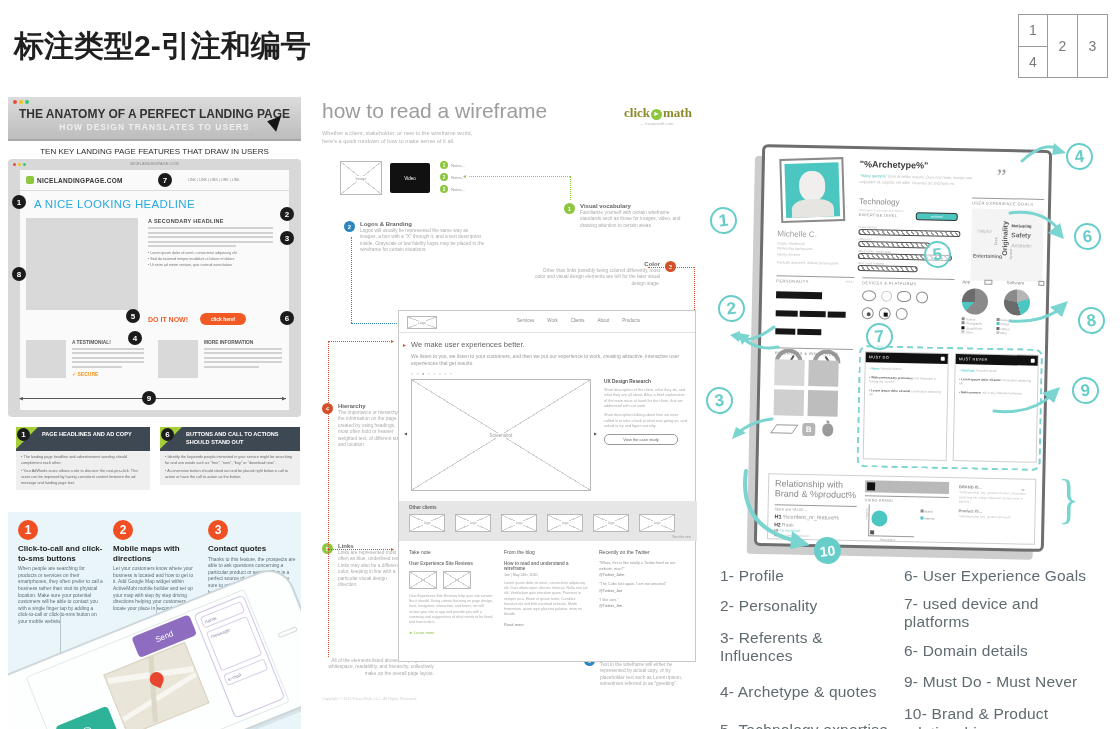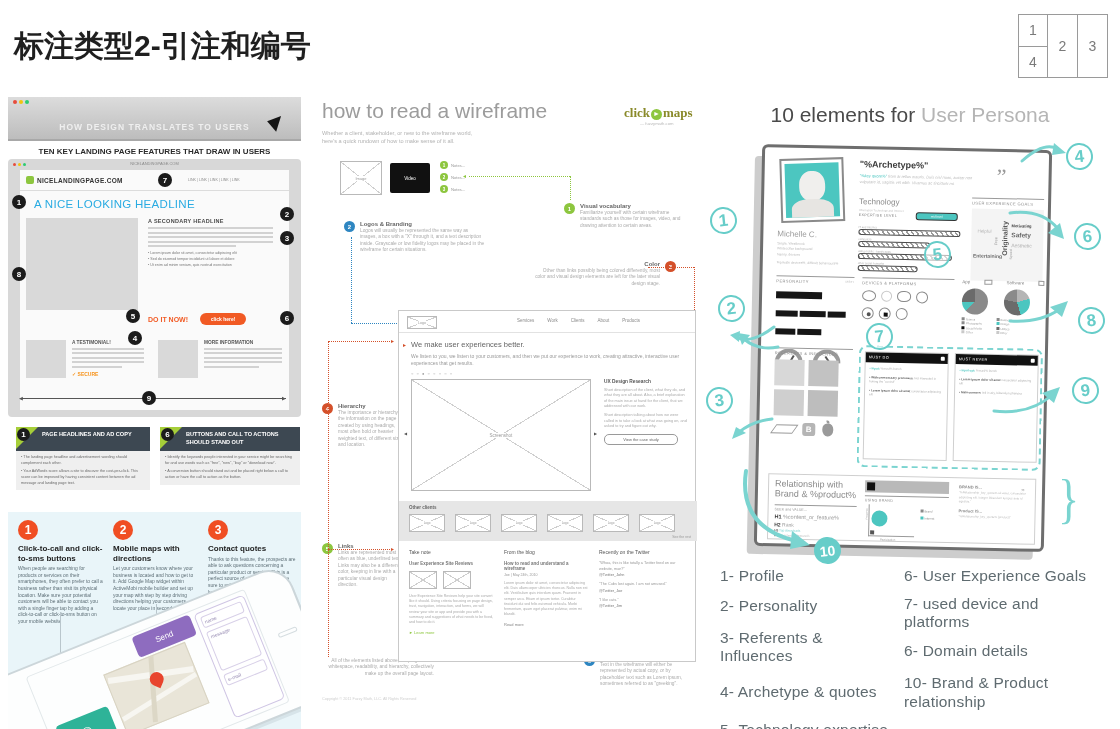--- a/index.html
+++ b/index.html
@@ -42,25 +42,26 @@
   <div style="width:30px;border:1px solid #9a9a9a;border-left:0;display:flex;align-items:center;justify-content:center;font-size:14px;color:#7a7a7a">2</div>
   <div style="width:30px;border:1px solid #9a9a9a;border-left:0;display:flex;align-items:center;justify-content:center;font-size:14px;color:#7a7a7a">3</div>
 </div>
 
 <div class="abs" style="left:8px;top:97px;width:293px;height:632px">
 
   <div class="abs" style="left:0;top:0;width:293px;height:44px;background:linear-gradient(#dcdcdc,#bdbdbd);border-bottom:2px solid #a8a8a8">
     <span class="abs" style="left:5px;top:3px;width:4px;height:4px;border-radius:50%;background:#e74c3c"></span>
     <span class="abs" style="left:11px;top:3px;width:4px;height:4px;border-radius:50%;background:#f1c40f"></span>
     <span class="abs" style="left:17px;top:3px;width:4px;height:4px;border-radius:50%;background:#2ecc71"></span>
+    <div class="abs" style="left:0;top:10px;width:100%;text-align:center;font-size:12px;font-weight:bold;color:#333">THE ANATOMY OF A PERFECT LANDING PAGE</div>
     <div class="abs" style="left:0;top:25px;width:100%;text-align:center;font-size:8.5px;font-weight:bold;color:#efefef;letter-spacing:1px">HOW DESIGN TRANSLATES TO USERS</div>
     <div class="abs" style="left:262px;top:18px;width:0;height:0;border-left:14px solid #151515;border-top:5px solid transparent;border-bottom:9px solid transparent;transform:rotate(-40deg)"></div>
   </div>
 
-  <div class="abs" style="left:0;top:50px;width:100%;text-align:center;font-size:8px;font-weight:bold;color:#2b2b2b">TEN KEY LANDING PAGE FEATURES THAT DRAW IN USERS</div>
+  <div class="abs" style="left:0;top:50px;width:100%;text-align:center;font-size:8px;font-weight:normal;color:#2b2b2b">TEN KEY LANDING PAGE FEATURES THAT DRAW IN USERS</div>
 
   <div class="abs" style="left:0;top:62px;width:293px;height:258px;background:#d8d8d8;border-radius:4px">
     <span class="abs" style="left:5px;top:4px;width:3px;height:3px;border-radius:50%;background:#e74c3c"></span>
     <span class="abs" style="left:10px;top:4px;width:3px;height:3px;border-radius:50%;background:#f1c40f"></span>
     <span class="abs" style="left:15px;top:4px;width:3px;height:3px;border-radius:50%;background:#2ecc71"></span>
     <div class="abs" style="left:0;top:2px;width:100%;text-align:center;font-size:4px;color:#8a8a8a">NICELANDINGPAGE.COM</div>
 
     <div class="abs" style="left:12px;top:11px;width:269px;height:240px;background:#fafafa">
 
       <span class="abs" style="left:6px;top:6px;width:8px;height:8px;background:#8dc63f;border-radius:2px"></span>
@@ -198,21 +199,21 @@
           <div style="height:12px;border:1px solid #d8d0e8;border-radius:3px;font-size:5px;color:#9a8fb5;padding:2px;margin-top:4px">e-mail</div>
         </div>
       </div>
     </div>
   </div>
 </div>
 
 <div class="abs" style="left:318px;top:95px;width:382px;height:634px">
   <div class="abs" style="left:4px;top:4px;font-size:21px;color:#9c9c9c">how to read a wireframe</div>
   <div class="abs" style="left:306px;top:10px;font-family:'Liberation Serif',serif;font-size:13px;font-weight:bold;color:#8a8a2a">
-    <span>click</span><span style="display:inline-flex;width:11px;height:11px;border-radius:50%;background:#8dc63f;color:#fff;font-size:7px;align-items:center;justify-content:center;vertical-align:1px;margin:0 1px">►</span><span>maps</span>
+    <span>click</span><span style="display:inline-flex;width:11px;height:11px;border-radius:50%;background:#8dc63f;color:#fff;font-size:7px;align-items:center;justify-content:center;vertical-align:1px;margin:0 1px">►</span><span>math</span>
   </div>
   <div class="abs" style="left:322px;top:26px;font-size:4.2px;color:#b9b9b9"><span>—</span> <span>fuzzymath.com</span></div>
   <div class="abs" style="left:4px;top:34px;width:210px;font-size:5.6px;color:#b2b2b2;line-height:1.5;white-space:pre-line">Whether a client, stakeholder, or new to the wireframe world,
 here's a quick rundown of how to make sense of it all.</div>
 
   <div class="xbox" style="left:22px;top:66px;width:42px;height:34px;font-size:4px">
       <span style="z-index:2;background:#fff;padding:0 1px">Image</span>
     </div>
   <div class="abs" style="left:72px;top:68px;width:40px;height:30px;background:#111;border-radius:2px;display:flex;align-items:center;justify-content:center;color:#fff;font-size:4.5px">Video</div>
   <div class="abs" style="left:122px;top:66px">
@@ -368,24 +369,20 @@
       <div style="font-size:3.8px;color:#777;margin-top:1px">@Twitter_Joe</div>
       <div style="font-size:3.8px;color:#999;line-height:1.45;margin-top:5px">"I like cats."</div>
       <div style="font-size:3.8px;color:#777;margin-top:1px">@Twitter_Jim</div>
     </div>
   </div>
 
   <div class="abs" style="left:4px;top:602px;font-size:3.8px;color:#cfcfcf">Copyright © 2011 Fuzzy Math, LLC. All Rights Reserved</div>
 </div>
 
 <div class="abs" style="left:700px;top:95px;width:420px;height:634px">
-  <div class="abs" style="left:0;top:8px;width:420px;text-align:center;font-size:21px">
-    <span style="color:#4a4a4a">10 elements for</span>
-    <span style="color:#b5b5b5"> </span><span style="color:#b5b5b5">User Persona</span>
-  </div>
 
   <div class="abs" style="left:58px;top:52px;width:290px;height:402px;border:3px solid #6e6e6e;border-radius:6px;background:#fff;transform:rotate(1.2deg);box-shadow:-9px 10px 0 -2px #cdcdcd">
 
     <div style="position:absolute;left:16px;top:10px;width:64px;height:64px;border:2px solid #8a8a8a;background:#fff;transform:rotate(-3deg);padding:3px">
       <div style="width:100%;height:100%;background:#4cc6c0;position:relative;overflow:hidden">
         <div style="position:absolute;left:14px;top:8px;width:26px;height:30px;background:#f0efed;border-radius:45%"></div>
         <div style="position:absolute;left:6px;top:36px;width:42px;height:24px;background:#e7e5e2;border-radius:40% 40% 0 0"></div>
       </div>
     </div>
     <div style="position:absolute;left:14px;top:82px;font-size:8px;color:#9a9a9a">Michelle C.</div>
@@ -618,15 +615,16 @@
     <div style="margin-bottom:12px">1- Profile</div>
     <div style="margin-bottom:14px">2- Personality</div>
     <div style="margin-bottom:18px">3- Referents &amp; Influences</div>
     <div style="margin-bottom:20px">4- Archetype &amp; quotes</div>
     <div>5- Technology expertise</div>
   </div>
   <div class="abs legend" style="left:204px;top:472px;width:200px">
     <div style="margin-bottom:10px">6- User Experience Goals</div>
     <div style="margin-bottom:11px">7- used device and platforms</div>
     <div style="margin-bottom:13px">6- Domain details</div>
+    <div style="margin-bottom:13px">9- Must Do - Must Never</div>
     <div style="width:160px;line-height:1.25">10- Brand &amp; Product relationship</div>
   </div>
 </div>
 
 </body></html>

